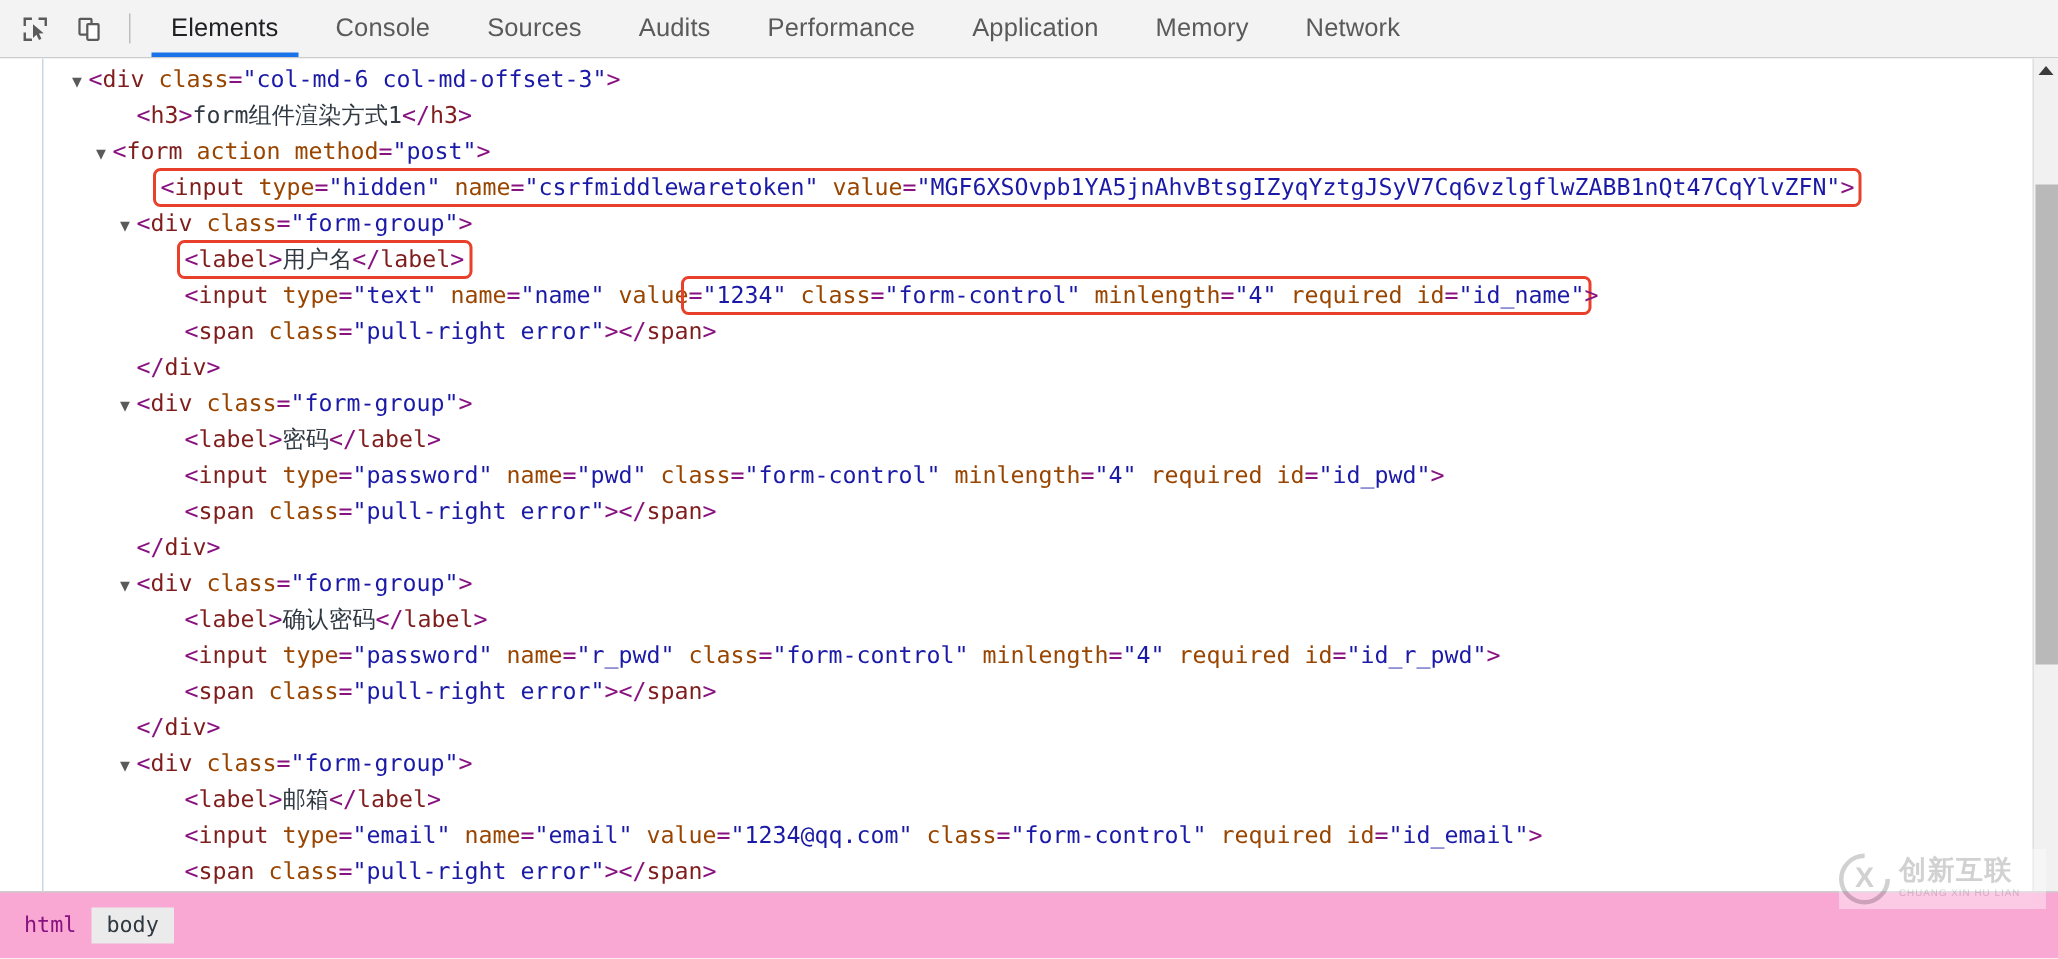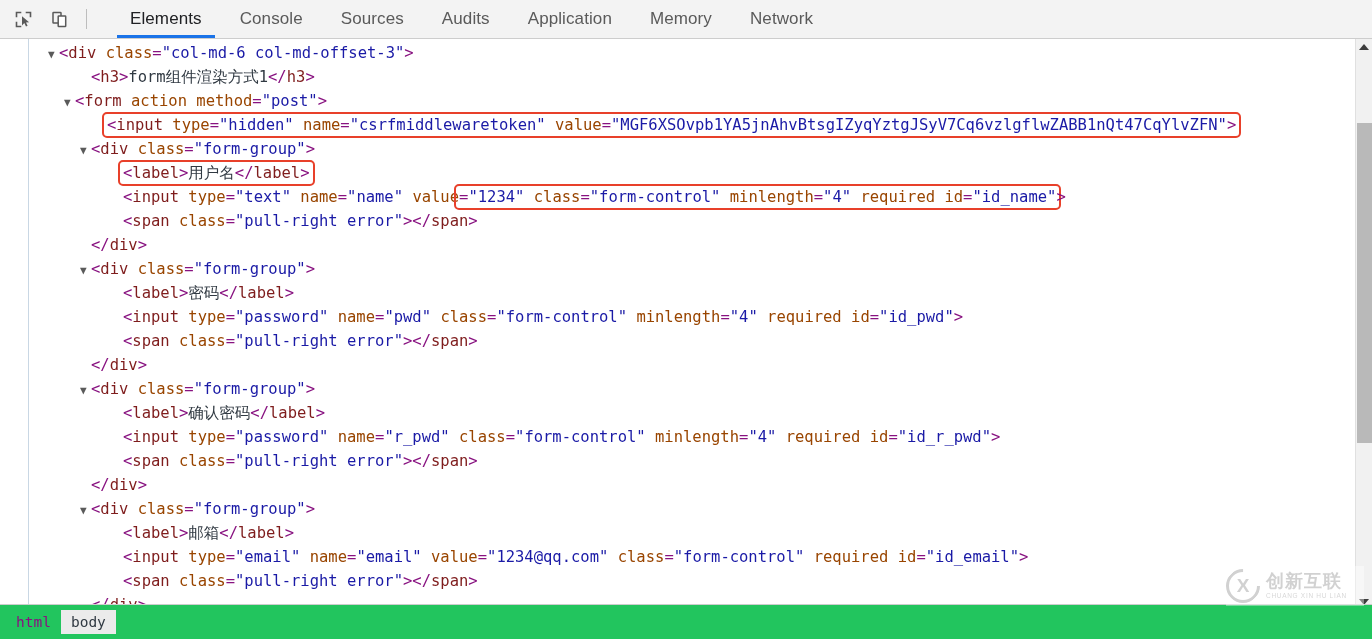--- a/index.html
+++ b/index.html
@@ -17,21 +17,20 @@
   }
 
   
   .toolbar {
     position: absolute; top: 0; left: 0;
     width: 1372px; height: 39px;
     background: #f3f3f3;
     border-bottom: 1px solid #cdcdcd;
     display: flex; align-items: center;
     box-sizing: border-box;
-    gap: 16px;
   }
   .tool-icons {
     display: flex; align-items: center;
     padding-left: 8px; gap: 6px;
     height: 100%;
   }
   .tool-btn {
     width: 30px; height: 28px;
     display: flex; align-items: center; justify-content: center;
     cursor: pointer;
@@ -157,22 +156,22 @@
     left: 1px; width: 15px;
     top: 84px; height: 320px;
     background: #b9b9b9;
     cursor: pointer;
   }
 
   
   .breadcrumb {
     position: absolute;
     left: 0; bottom: 0;
-    width: 1372px; height: 35px;
-    background: #22c55e;
+    width: 1372px; height: 45px;
+    background: #f9a8d4;
     border-top: 1px solid #cdcdcd;
     display: flex; align-items: center;
     box-sizing: border-box;
     padding-left: 6px;
   }
   .crumb {
     font-family: "DejaVu Sans Mono", "Liberation Mono", monospace;
     font-size: 14.5px;
     padding: 4px 10px;
     color: #881280;
@@ -243,20 +242,21 @@
           <rect x="8.2" y="6" width="7.5" height="10.5" rx="0.6" stroke="#5a5a5a" stroke-width="1.5" fill="#fff"></rect>
         </svg>
       </div>
       <div class="tool-sep"></div>
     </div>
     <div class="tabs" id="tabs">
         <div class="tab active">Elements</div>
         <div class="tab">Console</div>
         <div class="tab">Sources</div>
         <div class="tab">Audits</div>
+        <div class="tab">Performance</div>
         <div class="tab">Application</div>
         <div class="tab">Memory</div>
         <div class="tab">Network</div>
       </div>
   </div>
 
   <div class="dom-panel">
     <div class="dom-scroll">
       <div class="guide"></div>
       <div class="code" id="dom-code"><div class="line"><span class="ln-inner" style="padding-left: 48px;"><span class="arrow">▼</span><span class="punct">&lt;</span><span class="tagname">div</span><span class="attr"> class</span><span class="punct">=</span><span class="val">"col-md-6 col-md-offset-3"</span><span class="punct">&gt;</span></span></div><div class="line"><span class="ln-inner" style="padding-left: 80px;"><span class="arrow blank"> </span><span class="punct">&lt;</span><span class="tagname">h3</span><span class="punct">&gt;</span><span class="text">form组件渲染方式1</span><span class="punct">&lt;/</span><span class="tagname">h3</span><span class="punct">&gt;</span></span></div><div class="line"><span class="ln-inner" style="padding-left: 64px;"><span class="arrow">▼</span><span class="punct">&lt;</span><span class="tagname">form</span><span class="attr"> action</span><span class="attr"> method</span><span class="punct">=</span><span class="val">"post"</span><span class="punct">&gt;</span></span></div><div class="line"><span class="ln-inner" style="padding-left: 96px;"><span class="arrow blank"> </span><span class="hl"><span class="punct">&lt;</span><span class="tagname">input</span><span class="attr"> type</span><span class="punct">=</span><span class="val">"hidden"</span><span class="attr"> name</span><span class="punct">=</span><span class="val">"csrfmiddlewaretoken"</span><span class="attr"> value</span><span class="punct">=</span><span class="val">"MGF6XSOvpb1YA5jnAhvBtsgIZyqYztgJSyV7Cq6vzlgflwZABB1nQt47CqYlvZFN"</span><span class="punct">&gt;</span></span></span></div><div class="line"><span class="ln-inner" style="padding-left: 80px;"><span class="arrow">▼</span><span class="punct">&lt;</span><span class="tagname">div</span><span class="attr"> class</span><span class="punct">=</span><span class="val">"form-group"</span><span class="punct">&gt;</span></span></div><div class="line"><span class="ln-inner" style="padding-left: 112px;"><span class="arrow blank"> </span><span class="hl"><span class="punct">&lt;</span><span class="tagname">label</span><span class="punct">&gt;</span><span class="text">用户名</span><span class="punct">&lt;/</span><span class="tagname">label</span><span class="punct">&gt;</span></span></span></div><div class="line"><span class="ln-inner" style="padding-left: 112px;"><span class="arrow blank"> </span><span class="punct">&lt;</span><span class="tagname">input</span><span class="attr"> type</span><span class="punct">=</span><span class="val">"text"</span><span class="attr"> name</span><span class="punct">=</span><span class="val">"name"</span><span class="attr"> value</span><span class="hl"><span class="punct">=</span><span class="val">"1234"</span><span class="attr"> class</span><span class="punct">=</span><span class="val">"form-control"</span><span class="attr"> minlength</span><span class="punct">=</span><span class="val">"4"</span><span class="attr"> required</span><span class="attr"> id</span><span class="punct">=</span><span class="val">"id_name"</span></span><span class="punct">&gt;</span></span></div><div class="line"><span class="ln-inner" style="padding-left: 112px;"><span class="arrow blank"> </span><span class="punct">&lt;</span><span class="tagname">span</span><span class="attr"> class</span><span class="punct">=</span><span class="val">"pull-right error"</span><span class="punct">&gt;&lt;/</span><span class="tagname">span</span><span class="punct">&gt;</span></span></div><div class="line"><span class="ln-inner" style="padding-left: 80px;"><span class="arrow blank"> </span><span class="punct">&lt;/</span><span class="tagname">div</span><span class="punct">&gt;</span></span></div><div class="line"><span class="ln-inner" style="padding-left: 80px;"><span class="arrow">▼</span><span class="punct">&lt;</span><span class="tagname">div</span><span class="attr"> class</span><span class="punct">=</span><span class="val">"form-group"</span><span class="punct">&gt;</span></span></div><div class="line"><span class="ln-inner" style="padding-left: 112px;"><span class="arrow blank"> </span><span class="punct">&lt;</span><span class="tagname">label</span><span class="punct">&gt;</span><span class="text">密码</span><span class="punct">&lt;/</span><span class="tagname">label</span><span class="punct">&gt;</span></span></div><div class="line"><span class="ln-inner" style="padding-left: 112px;"><span class="arrow blank"> </span><span class="punct">&lt;</span><span class="tagname">input</span><span class="attr"> type</span><span class="punct">=</span><span class="val">"password"</span><span class="attr"> name</span><span class="punct">=</span><span class="val">"pwd"</span><span class="attr"> class</span><span class="punct">=</span><span class="val">"form-control"</span><span class="attr"> minlength</span><span class="punct">=</span><span class="val">"4"</span><span class="attr"> required</span><span class="attr"> id</span><span class="punct">=</span><span class="val">"id_pwd"</span><span class="punct">&gt;</span></span></div><div class="line"><span class="ln-inner" style="padding-left: 112px;"><span class="arrow blank"> </span><span class="punct">&lt;</span><span class="tagname">span</span><span class="attr"> class</span><span class="punct">=</span><span class="val">"pull-right error"</span><span class="punct">&gt;&lt;/</span><span class="tagname">span</span><span class="punct">&gt;</span></span></div><div class="line"><span class="ln-inner" style="padding-left: 80px;"><span class="arrow blank"> </span><span class="punct">&lt;/</span><span class="tagname">div</span><span class="punct">&gt;</span></span></div><div class="line"><span class="ln-inner" style="padding-left: 80px;"><span class="arrow">▼</span><span class="punct">&lt;</span><span class="tagname">div</span><span class="attr"> class</span><span class="punct">=</span><span class="val">"form-group"</span><span class="punct">&gt;</span></span></div><div class="line"><span class="ln-inner" style="padding-left: 112px;"><span class="arrow blank"> </span><span class="punct">&lt;</span><span class="tagname">label</span><span class="punct">&gt;</span><span class="text">确认密码</span><span class="punct">&lt;/</span><span class="tagname">label</span><span class="punct">&gt;</span></span></div><div class="line"><span class="ln-inner" style="padding-left: 112px;"><span class="arrow blank"> </span><span class="punct">&lt;</span><span class="tagname">input</span><span class="attr"> type</span><span class="punct">=</span><span class="val">"password"</span><span class="attr"> name</span><span class="punct">=</span><span class="val">"r_pwd"</span><span class="attr"> class</span><span class="punct">=</span><span class="val">"form-control"</span><span class="attr"> minlength</span><span class="punct">=</span><span class="val">"4"</span><span class="attr"> required</span><span class="attr"> id</span><span class="punct">=</span><span class="val">"id_r_pwd"</span><span class="punct">&gt;</span></span></div><div class="line"><span class="ln-inner" style="padding-left: 112px;"><span class="arrow blank"> </span><span class="punct">&lt;</span><span class="tagname">span</span><span class="attr"> class</span><span class="punct">=</span><span class="val">"pull-right error"</span><span class="punct">&gt;&lt;/</span><span class="tagname">span</span><span class="punct">&gt;</span></span></div><div class="line"><span class="ln-inner" style="padding-left: 80px;"><span class="arrow blank"> </span><span class="punct">&lt;/</span><span class="tagname">div</span><span class="punct">&gt;</span></span></div><div class="line"><span class="ln-inner" style="padding-left: 80px;"><span class="arrow">▼</span><span class="punct">&lt;</span><span class="tagname">div</span><span class="attr"> class</span><span class="punct">=</span><span class="val">"form-group"</span><span class="punct">&gt;</span></span></div><div class="line"><span class="ln-inner" style="padding-left: 112px;"><span class="arrow blank"> </span><span class="punct">&lt;</span><span class="tagname">label</span><span class="punct">&gt;</span><span class="text">邮箱</span><span class="punct">&lt;/</span><span class="tagname">label</span><span class="punct">&gt;</span></span></div><div class="line"><span class="ln-inner" style="padding-left: 112px;"><span class="arrow blank"> </span><span class="punct">&lt;</span><span class="tagname">input</span><span class="attr"> type</span><span class="punct">=</span><span class="val">"email"</span><span class="attr"> name</span><span class="punct">=</span><span class="val">"email"</span><span class="attr"> value</span><span class="punct">=</span><span class="val">"1234@qq.com"</span><span class="attr"> class</span><span class="punct">=</span><span class="val">"form-control"</span><span class="attr"> required</span><span class="attr"> id</span><span class="punct">=</span><span class="val">"id_email"</span><span class="punct">&gt;</span></span></div><div class="line"><span class="ln-inner" style="padding-left: 112px;"><span class="arrow blank"> </span><span class="punct">&lt;</span><span class="tagname">span</span><span class="attr"> class</span><span class="punct">=</span><span class="val">"pull-right error"</span><span class="punct">&gt;&lt;/</span><span class="tagname">span</span><span class="punct">&gt;</span></span></div><div class="line"><span class="ln-inner" style="padding-left: 80px;"><span class="arrow blank"> </span><span class="punct">&lt;/</span><span class="tagname">div</span><span class="punct">&gt;</span></span></div></div>

